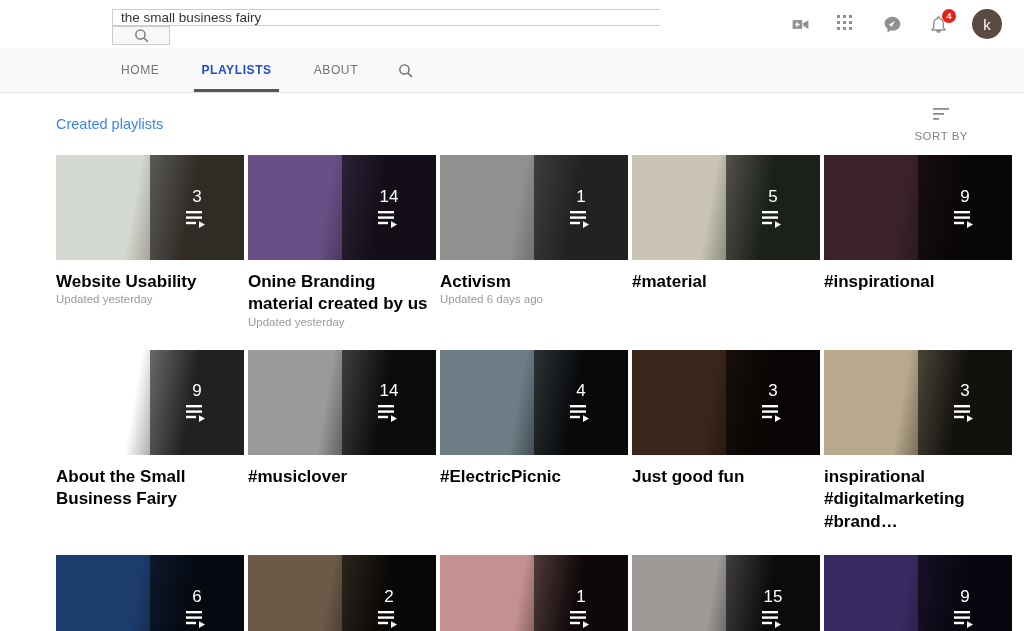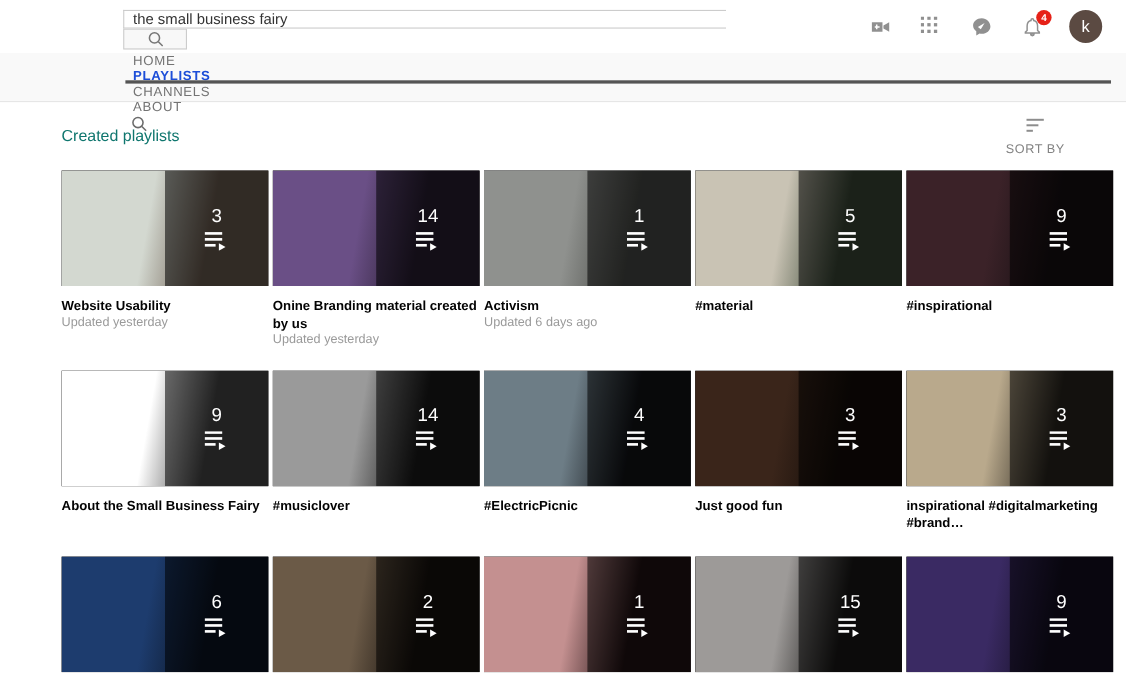--- a/index.html
+++ b/index.html
@@ -84,21 +84,20 @@
   }
 
   
   .chan-nav {
     height: 45px;
     background: #f9f9f9;
     border-bottom: 1px solid #e2e2e2;
     display: flex;
     align-items: stretch;
     padding-left: 100px;
-    flex-direction: column;
   }
   .tab {
     display: flex;
     align-items: center;
     padding: 0 21px;
     font-size: 12px;
     letter-spacing: 0.6px;
     color: #737373;
     cursor: pointer;
     position: relative;
@@ -126,21 +125,21 @@
     background: #ffffff;
   }
   .section-head {
     display: flex;
     align-items: center;
     justify-content: space-between;
     height: 62px;
   }
   .section-title {
     font-size: 14.5px;
-    color: #0f766e;
+    color: #3b82f6;
     font-family: "Liberation Sans", sans-serif;
   }
   .sort-by {
     display: flex;
     align-items: center;
     gap: 9px;
     font-size: 11.5px;
     letter-spacing: 0.5px;
     color: #838383;
     cursor: pointer;
@@ -180,21 +179,21 @@
   }
   .count {
     font-size: 17px;
     line-height: 1;
     font-family: "Liberation Sans", sans-serif;
   }
   .pl-icon { margin-top: 4px; }
 
   .card-title {
     margin-top: 11px;
-    font-size: 12px;
+    font-size: 17px;
     font-weight: bold;
     color: #030303;
     line-height: 1.32;
     font-family: "Liberation Sans", sans-serif;
   }
   .card-sub {
     font-size: 11.5px;
     color: #9a9a9a;
     font-family: "Liberation Sans", sans-serif;
   }
@@ -254,21 +253,20 @@
       <span class="badge">4</span>
     </div>
 
     <div class="avatar">k</div>
   </div>
 </div>
 
 <div class="chan-nav">
   <div class="tab">HOME</div>
   <div class="tab active">PLAYLISTS</div>
-  <div class="tab">CHANNELS</div>
   <div class="tab">ABOUT</div>
   <div class="tab-search">
     <svg width="17" height="17" viewBox="0 0 24 24">
       <circle cx="10.5" cy="10.5" r="6.5" fill="none" stroke="#6b6b6b" stroke-width="2"></circle>
       <line x1="15.5" y1="15.5" x2="21" y2="21" stroke="#6b6b6b" stroke-width="2"></line>
     </svg>
   </div>
 </div>
 
 <div class="content">

